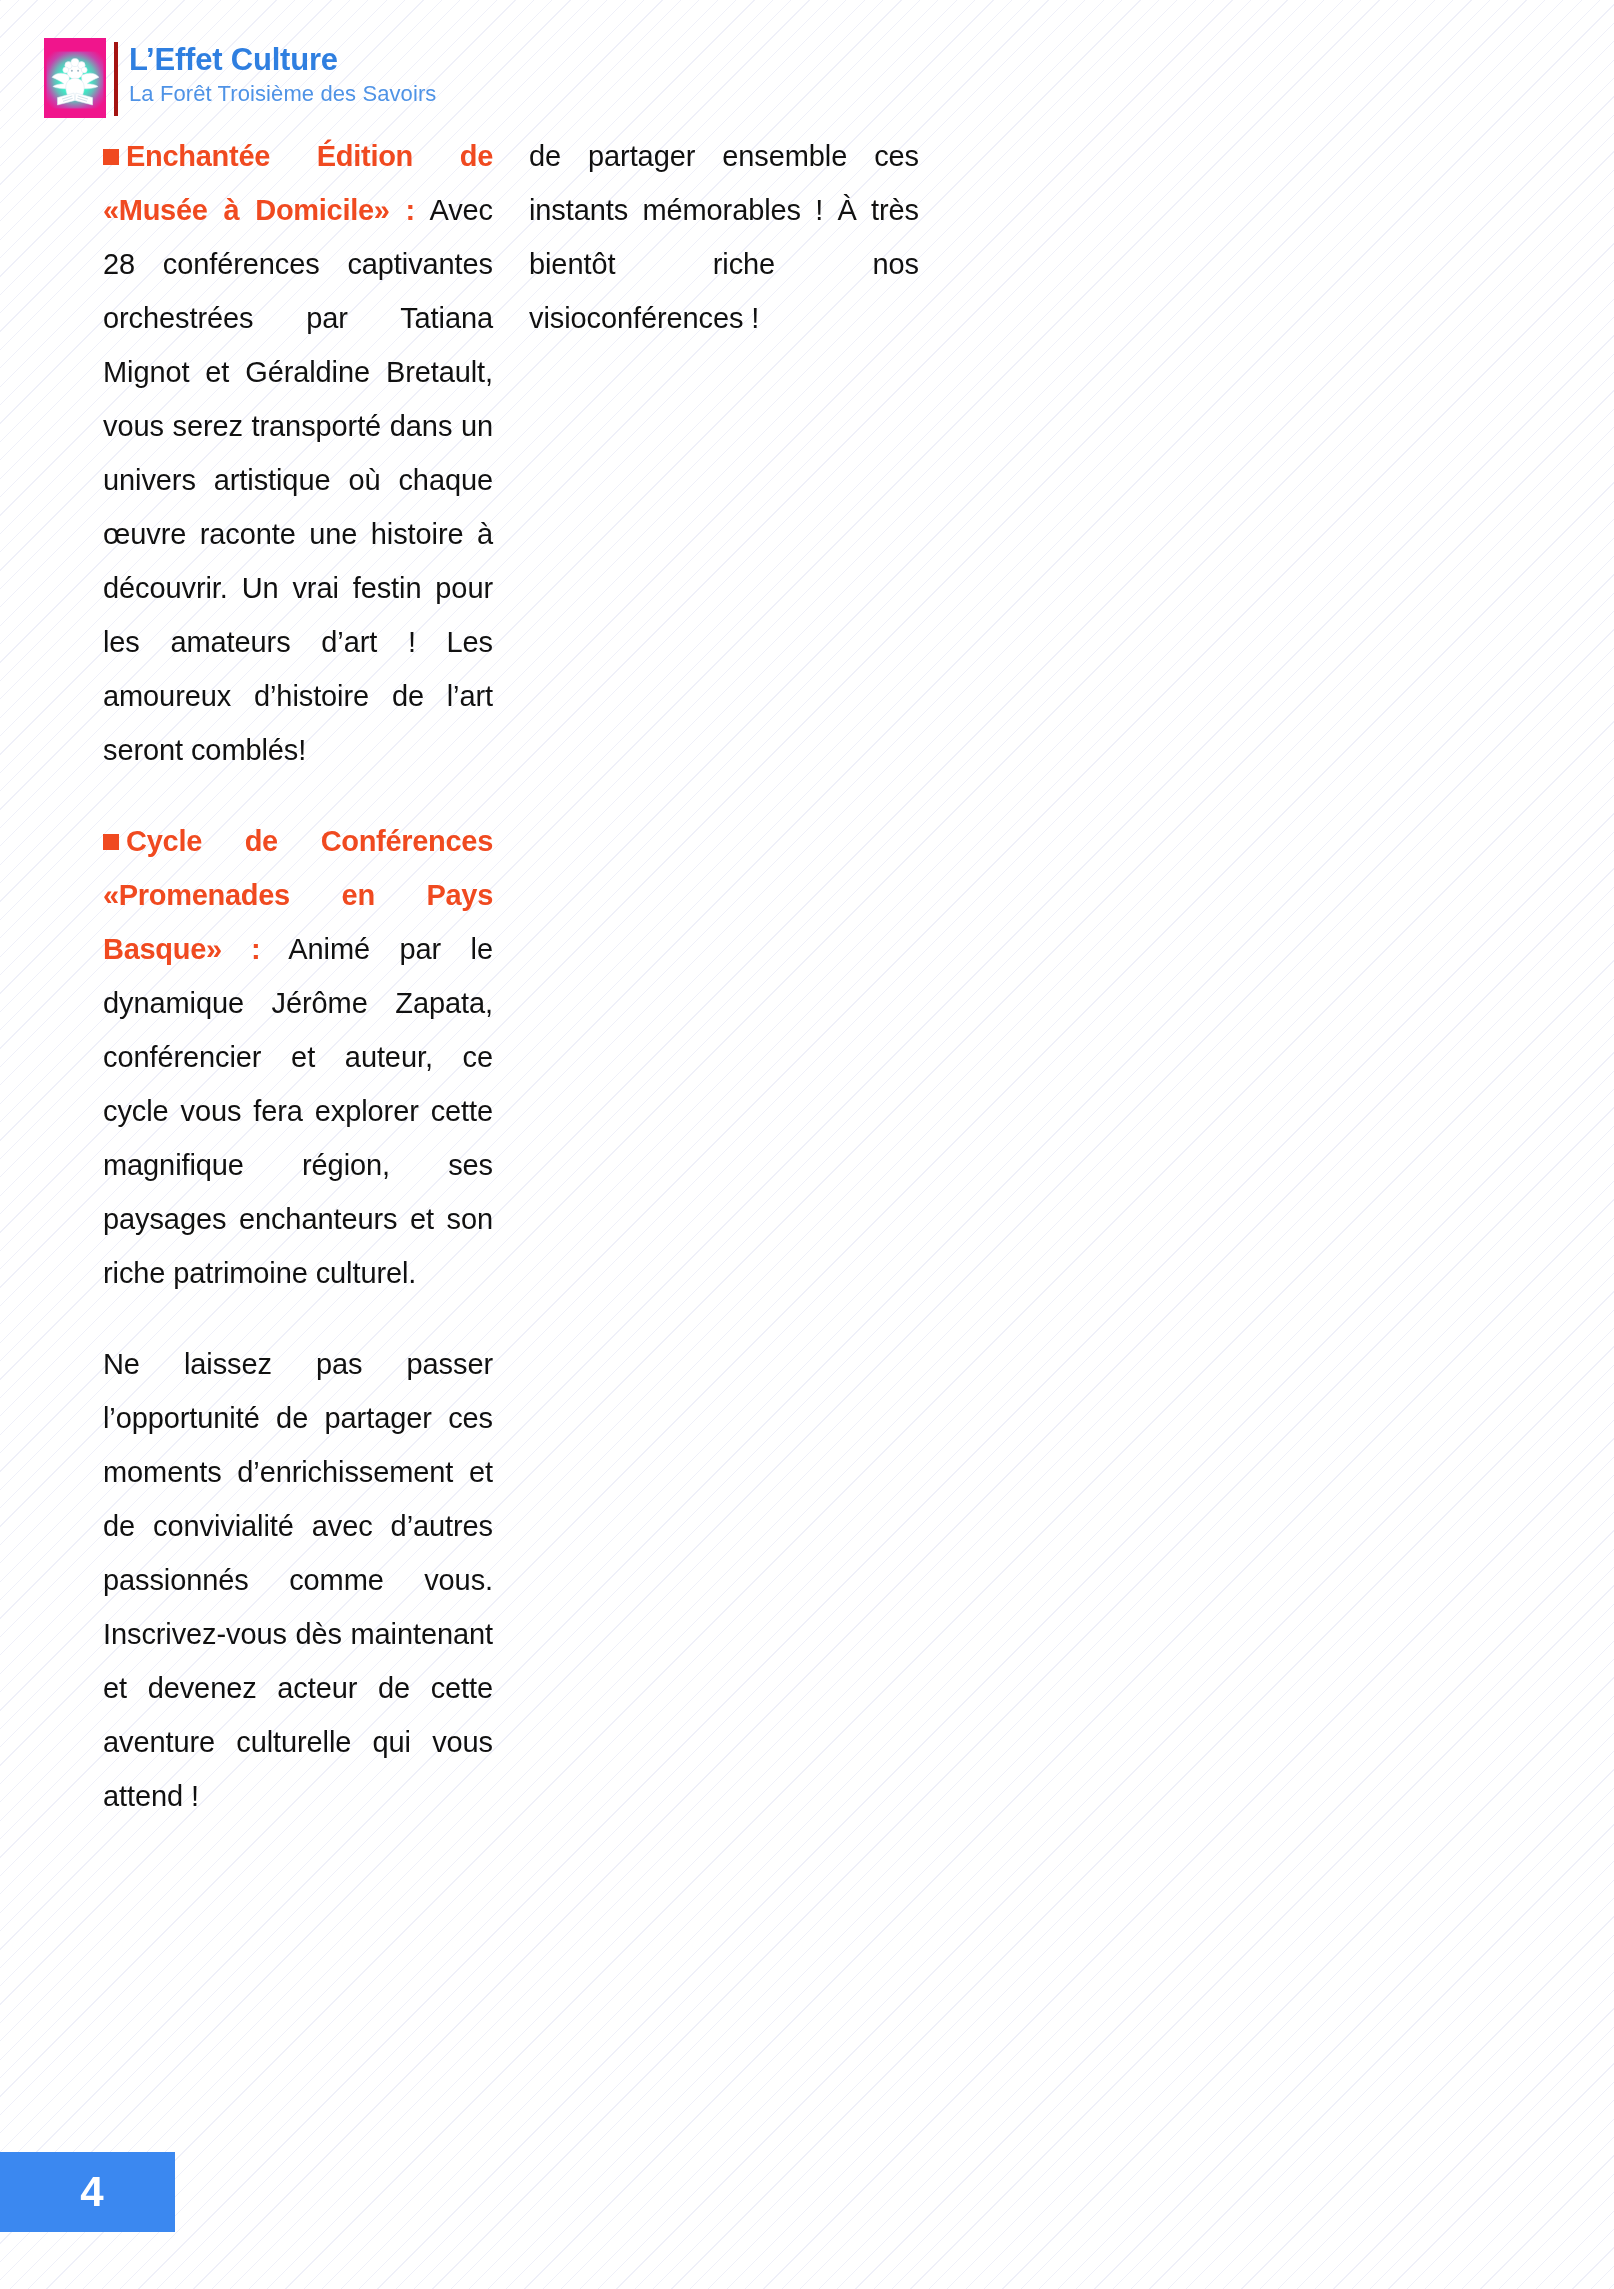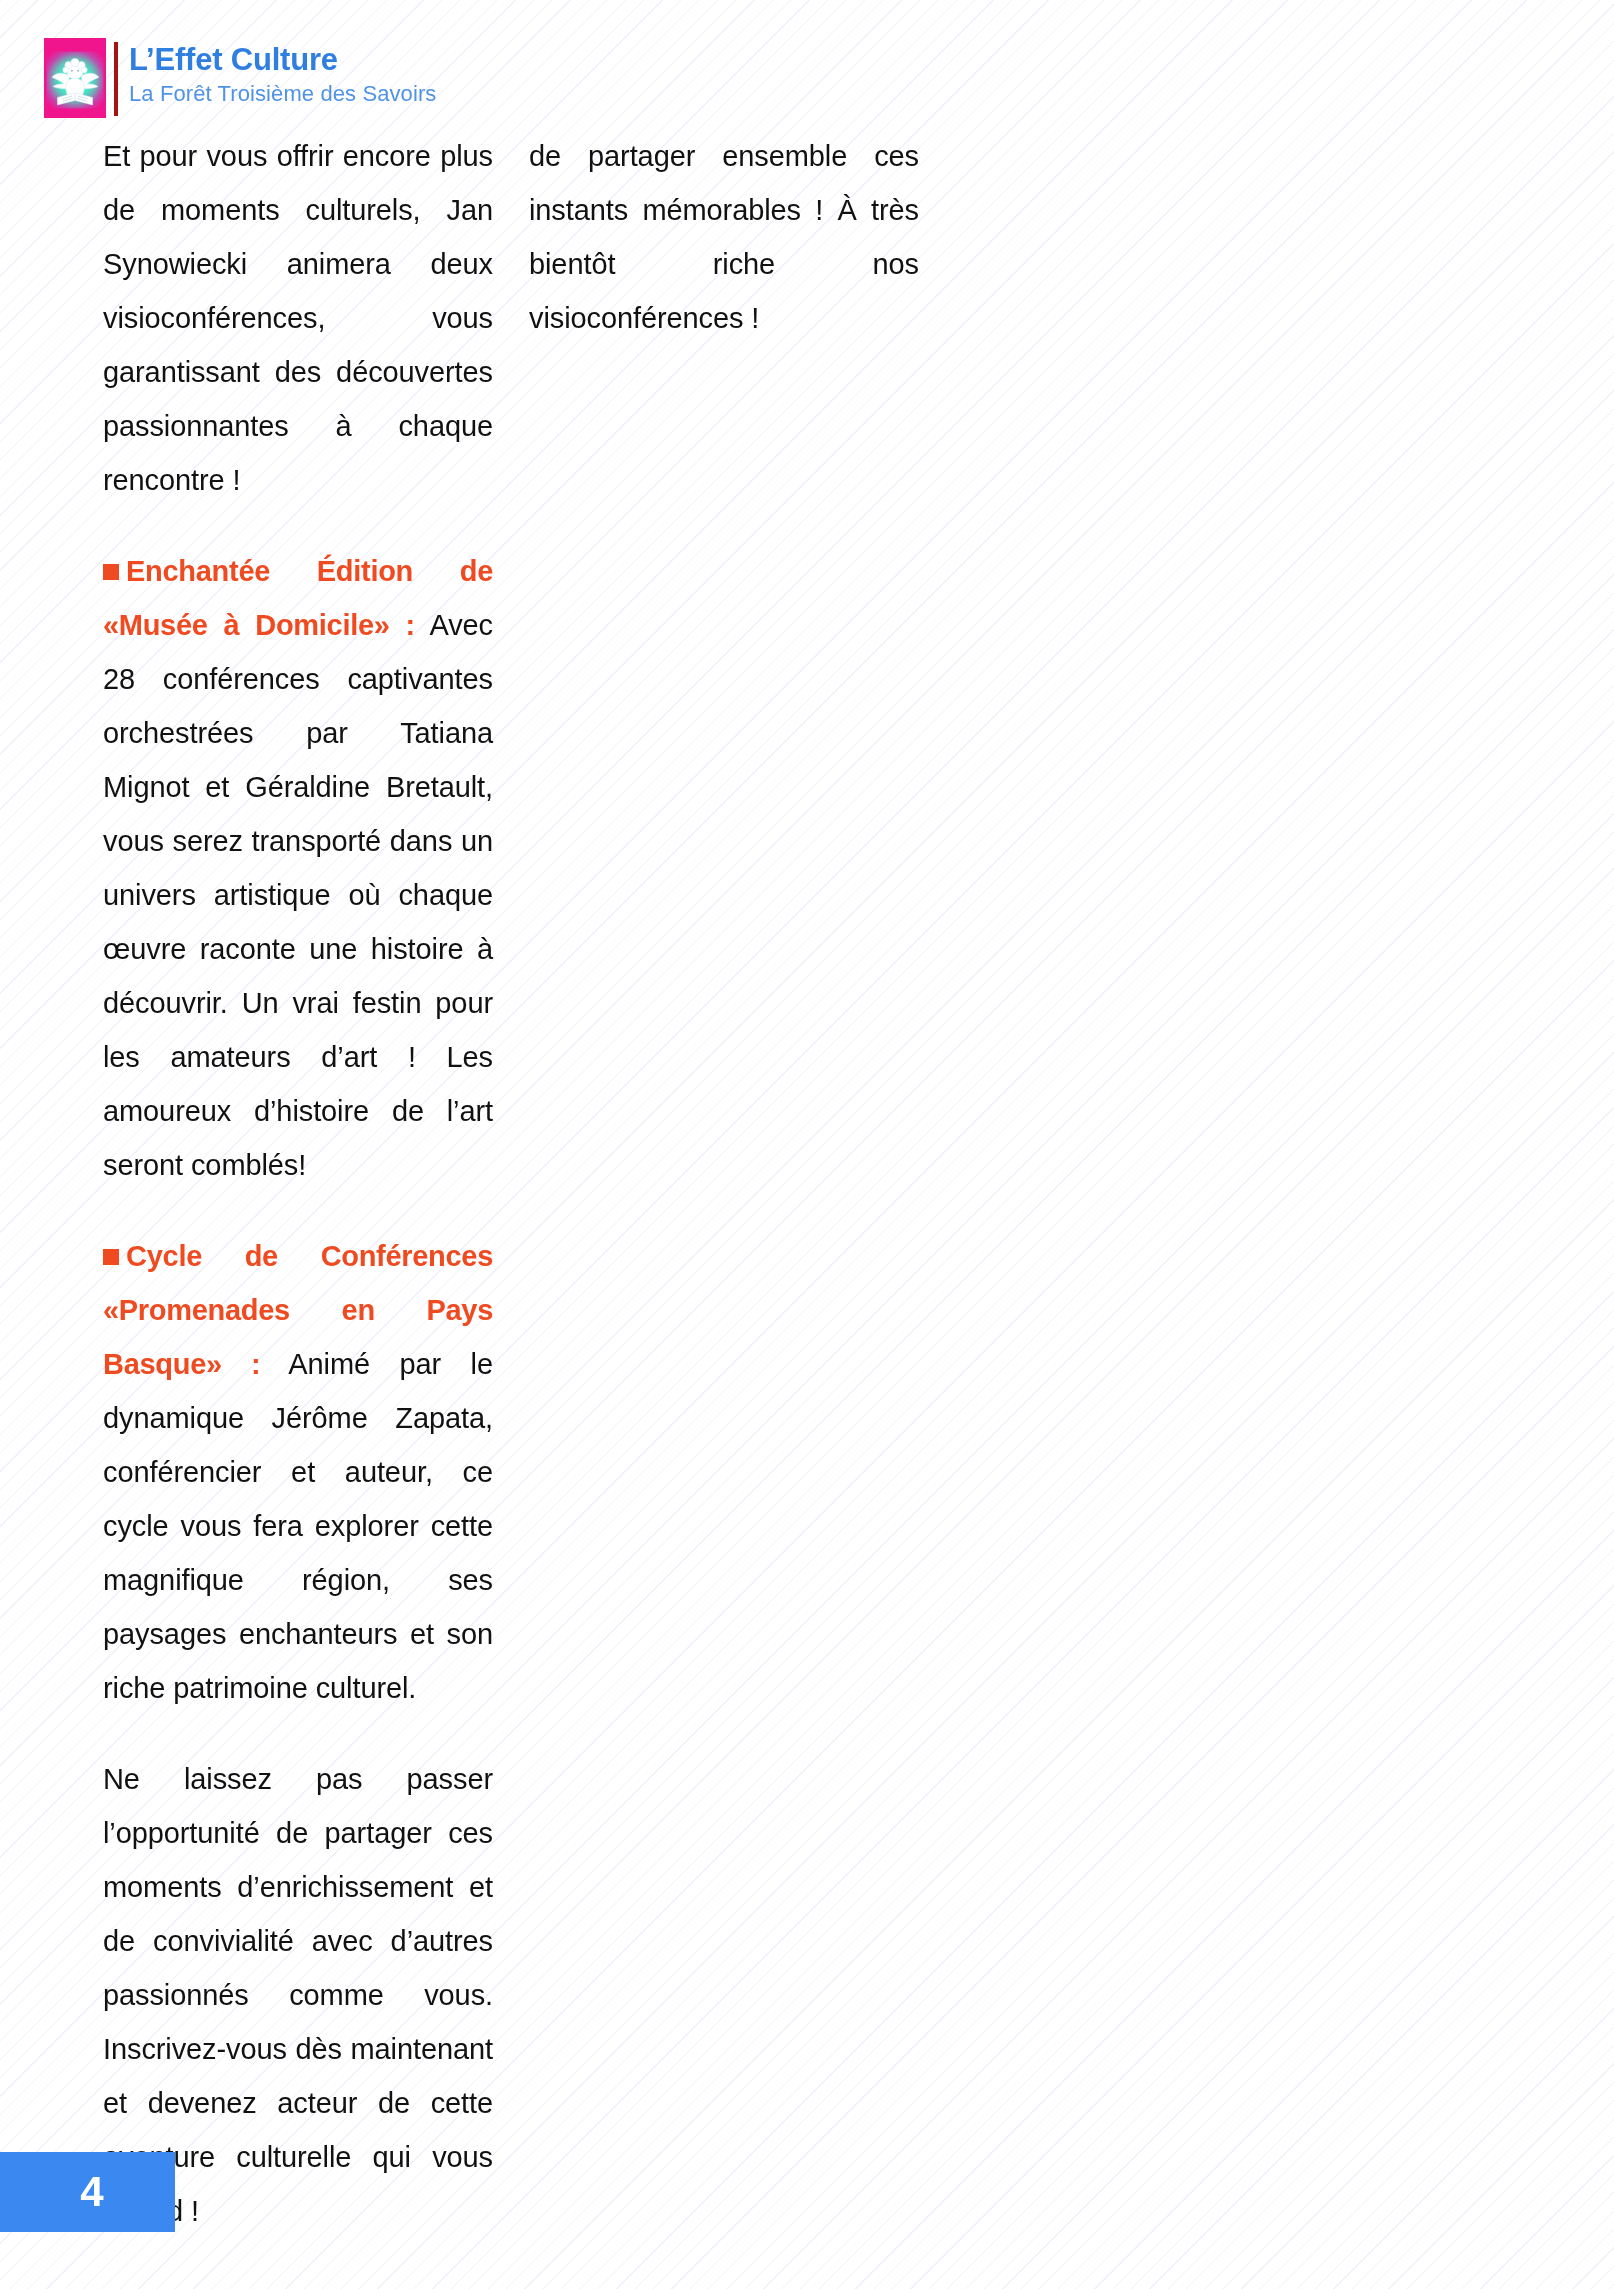--- a/index.html
+++ b/index.html
@@ -216,21 +216,20 @@
     <div class="brand-title">L’Effet Culture</div>
     <div class="brand-sub">La Forêt Troisième des Savoirs</div>
   </div>
 
 </div>
 
 <div class="columns">
 
   <div class="col col-left">
 
-    <p class="para gap-lg">Et pour vous offrir encore plus de moments culturels, Jan Synowiecki animera deux visioconférences, vous garantissant des découvertes passionnantes à chaque rencontre !</p>
 
     <p class="para gap-lg">
       <span class="bullet-sq"></span><span class="lead">Enchantée Édition de «Musée à Domicile» :</span><span> Avec 28 conférences captivantes orchestrées par Tatiana Mignot et Géraldine Bretault, vous serez transporté dans un univers artistique où chaque œuvre raconte une histoire à découvrir. Un vrai festin pour les amateurs d’art ! Les amoureux d’histoire de l’art seront comblés!</span>
     </p>
 
     <p class="para gap-lg">
       <span class="bullet-sq"></span><span class="lead">Cycle de Conférences «Promenades en Pays Basque» :</span><span> Animé par le dynamique Jérôme Zapata, conférencier et auteur, ce cycle vous fera explorer cette magnifique région, ses paysages enchanteurs et son riche patrimoine culturel.</span>
     </p>
 
     <p class="para gap-lg">Ne laissez pas passer l’opportunité de partager ces moments d’enrichissement et de convivialité avec d’autres passionnés comme vous. Inscrivez-vous dès maintenant et devenez acteur de cette aventure culturelle qui vous attend !</p>

